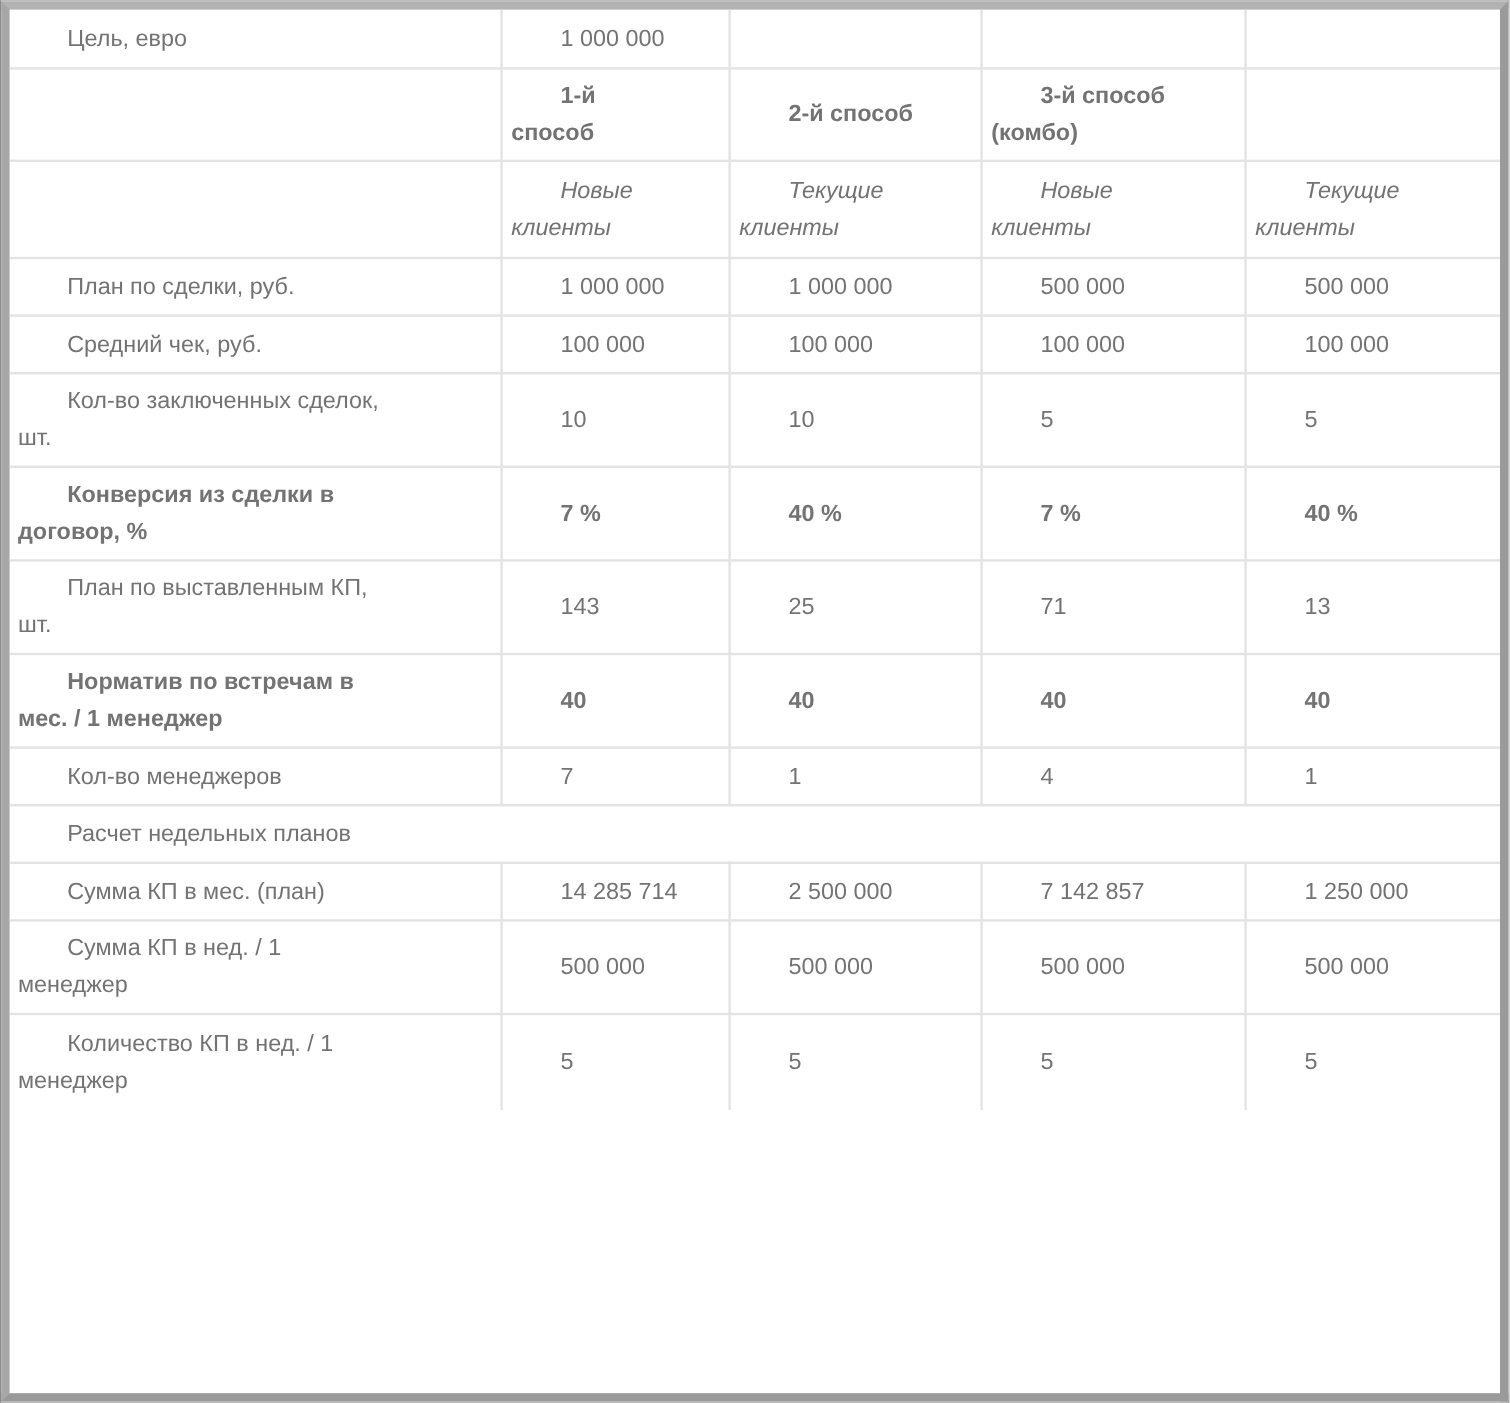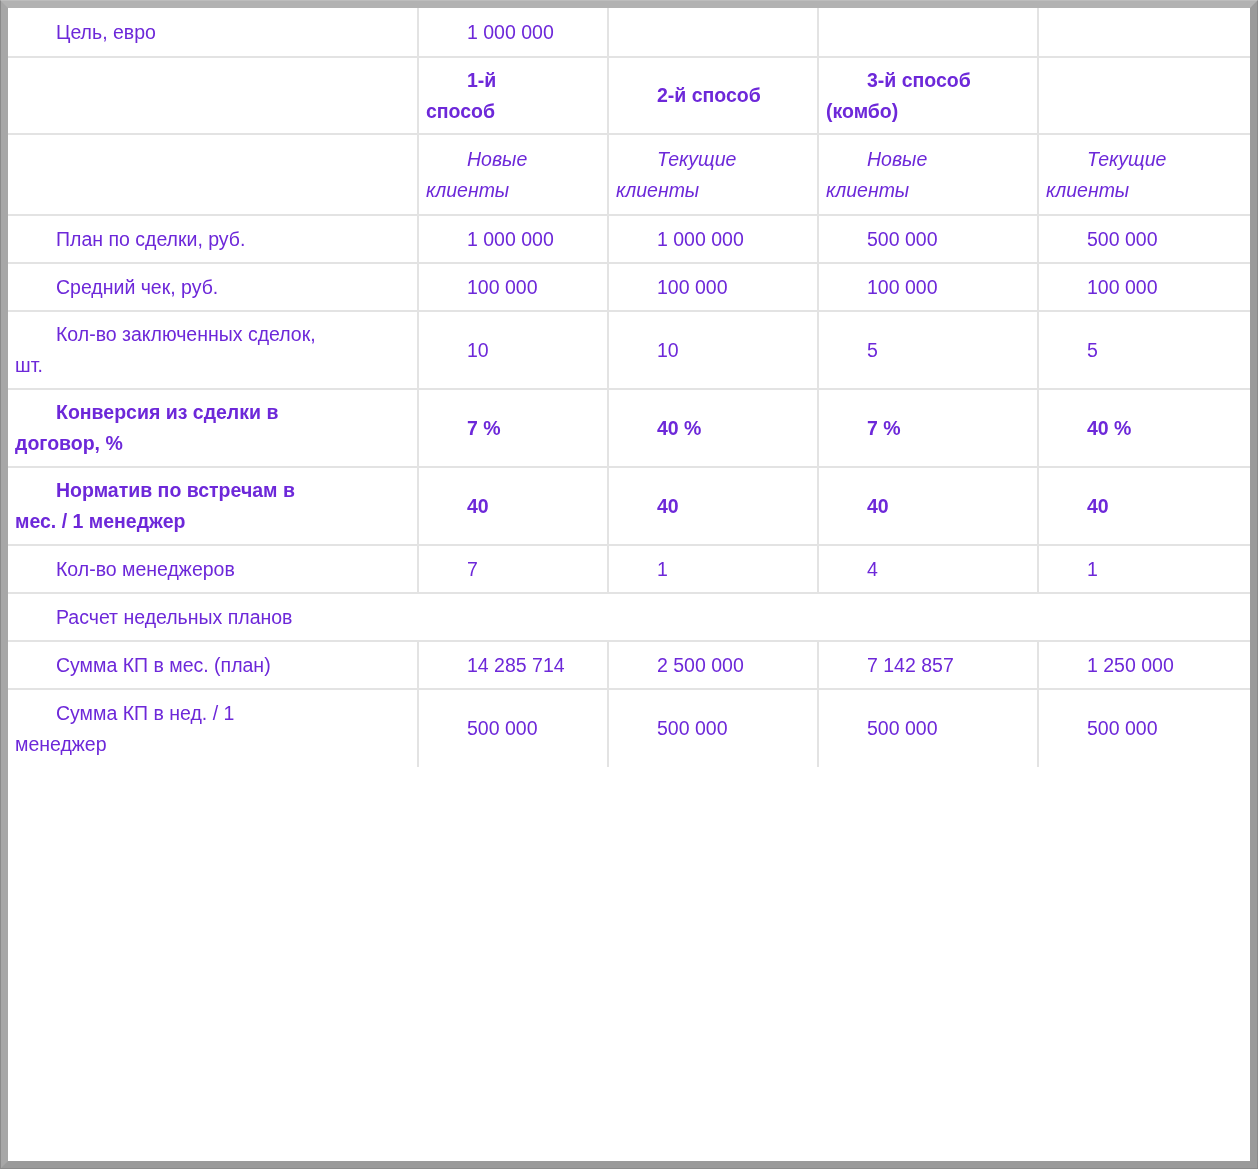--- a/index.html
+++ b/index.html
@@ -11,21 +11,21 @@
     width:100%; height:100%; box-sizing:border-box;
     border:7px solid;
     border-color:#b2b2b2 #9a9a9a #9a9a9a #a7a7a7;
     background:#ffffff;
     overflow:hidden;
   }
   table.grid {
     border-collapse:collapse; table-layout:fixed;
     width:1242px;
     font-family:"Liberation Sans", sans-serif;
-    font-size:19.5px; line-height:31px; color:#6d28d9;
+    font-size:19.5px; line-height:31px; color:#737373;
   }
   table.grid td {
     border:2px solid #e3e3e3;
     vertical-align:middle;
     padding:0 10px 0 7px;
     white-space:nowrap;
     overflow:hidden;
     box-sizing:border-box;
   }
   table.grid tr:first-child > td { border-top:none; }
@@ -173,20 +173,38 @@
               <span class="l1">40 %</span>
             </td>
     <td>
               <span class="l1">7 %</span>
             </td>
     <td>
               <span class="l1">40 %</span>
             </td>
   </tr>
 
+  <tr class="h78">
+    <td>
+              <span class="l1">План по выставленным КП,</span>
+              <span class="l2">шт.</span>
+            </td>
+    <td>
+              <span class="l1">143</span>
+            </td>
+    <td>
+              <span class="l1">25</span>
+            </td>
+    <td>
+              <span class="l1">71</span>
+            </td>
+    <td>
+              <span class="l1">13</span>
+            </td>
+  </tr>
 
 
 
   <tr class="h78 bold">
     <td>
               <span class="l1">Норматив по встречам в</span>
               <span class="l2">мес. / 1 менеджер</span>
             </td>
     <td>
               <span class="l1">40</span>
@@ -257,17 +275,35 @@
               <span class="l1">500 000</span>
             </td>
     <td>
               <span class="l1">500 000</span>
             </td>
     <td>
               <span class="l1">500 000</span>
             </td>
   </tr>
 
+  <tr class="h80">
+    <td>
+              <span class="l1">Количество КП в нед. / 1</span>
+              <span class="l2">менеджер</span>
+            </td>
+    <td>
+              <span class="l1">5</span>
+            </td>
+    <td>
+              <span class="l1">5</span>
+            </td>
+    <td>
+              <span class="l1">5</span>
+            </td>
+    <td>
+              <span class="l1">5</span>
+            </td>
+  </tr>
 
 </tbody>
       </table>
 </div>
 </div>
 
 </body></html>

